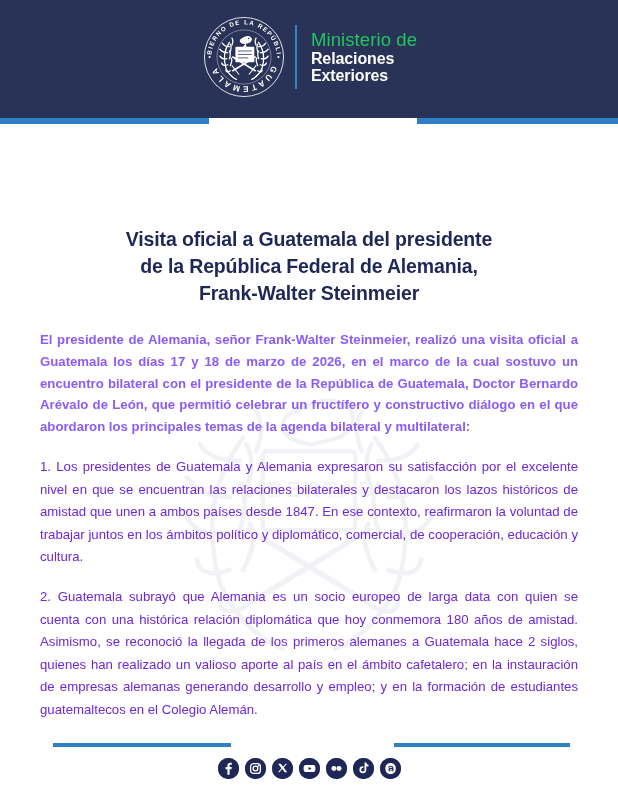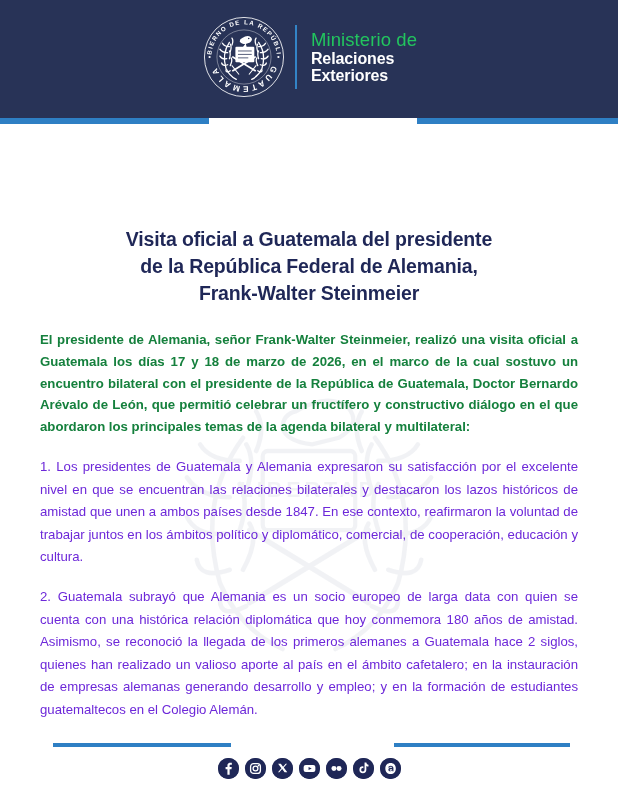--- a/index.html
+++ b/index.html
@@ -107,21 +107,21 @@
     color: #1f2757;
     font-size: 19.5px;
     font-weight: 700;
     line-height: 1.38;
     letter-spacing: -.15px;
   }
   .doc-title .t-line { display: block; }
 
   .lead {
     margin: 22px 0 0 0;
-    color: #15803d;
+    color: #8b5cf6;
     font-weight: 700;
     font-size: 13.2px;
     line-height: 1.66;
     text-align: justify;
   }
   .para {
     margin: 18px 0 0 0;
     color: #6d28d9;
     font-weight: 400;
     font-size: 13.2px;

